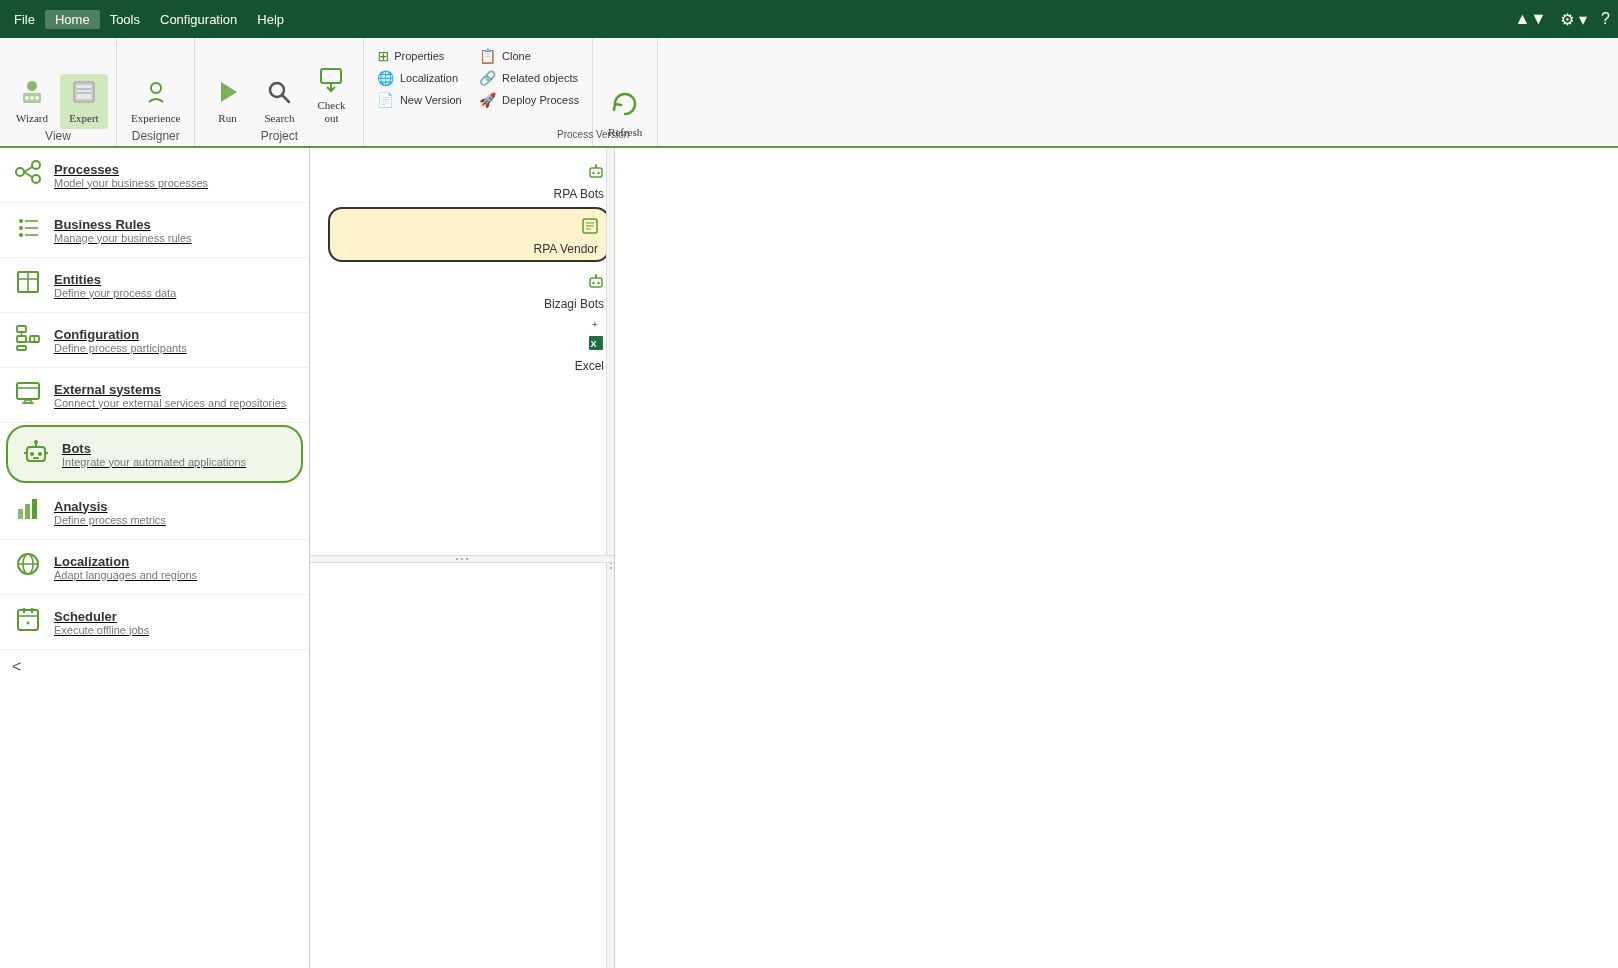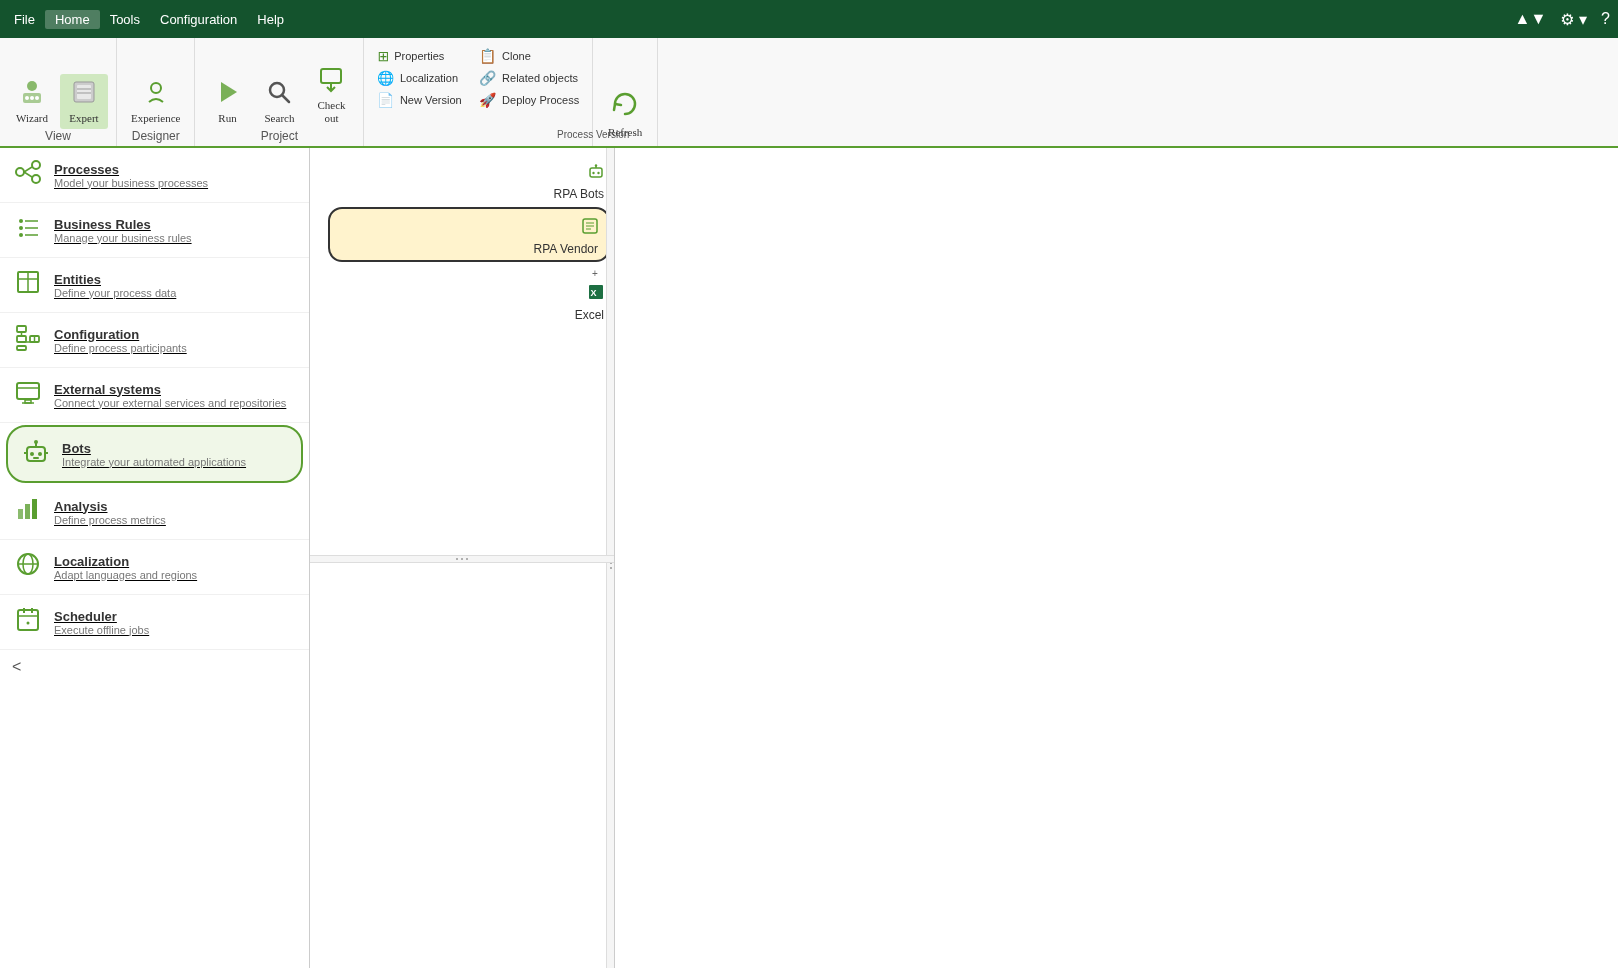--- a/index.html
+++ b/index.html
@@ -510,20 +510,33 @@
           <svg width="16" height="16" viewBox="0 0 16 16">
             <rect x="1" y="1" width="14" height="14" rx="2" fill="none" stroke="#5a9e30" stroke-width="1.5"></rect>
             <line x1="4" y1="5" x2="12" y2="5" stroke="#5a9e30" stroke-width="1"></line>
             <line x1="4" y1="8" x2="12" y2="8" stroke="#5a9e30" stroke-width="1"></line>
             <line x1="4" y1="11" x2="9" y2="11" stroke="#5a9e30" stroke-width="1"></line>
           </svg>
         </span>
         <span>RPA Vendor</span>
       </div>
 
+      <div class="tree-item" style="margin-left: 18px;">
+        <span class="expand-icon"></span>
+        <span class="tree-icon">
+          <svg width="16" height="16" viewBox="0 0 16 16">
+            <rect x="2" y="5" width="12" height="9" rx="2" fill="none" stroke="#5a9e30" stroke-width="1.5"></rect>
+            <circle cx="5.5" cy="10" r="1.2" fill="#5a9e30"></circle>
+            <circle cx="10.5" cy="10" r="1.2" fill="#5a9e30"></circle>
+            <line x1="8" y1="5" x2="8" y2="3" stroke="#5a9e30" stroke-width="1.5"></line>
+            <circle cx="8" cy="2.5" r="1.2" fill="#5a9e30"></circle>
+          </svg>
+        </span>
+        <span>Bizagi Bots</span>
+      </div>
 
       <div class="tree-item" style="margin-left: 18px;">
         <span class="expand-icon">+</span>
         <span class="tree-icon">
           <svg width="16" height="16" viewBox="0 0 16 16">
             <rect x="1" y="1" width="14" height="14" rx="1" fill="#1d6f42"></rect>
             <text x="2.5" y="12" font-size="9" fill="white" font-weight="bold">X</text>
           </svg>
         </span>
         <span>Excel</span>

